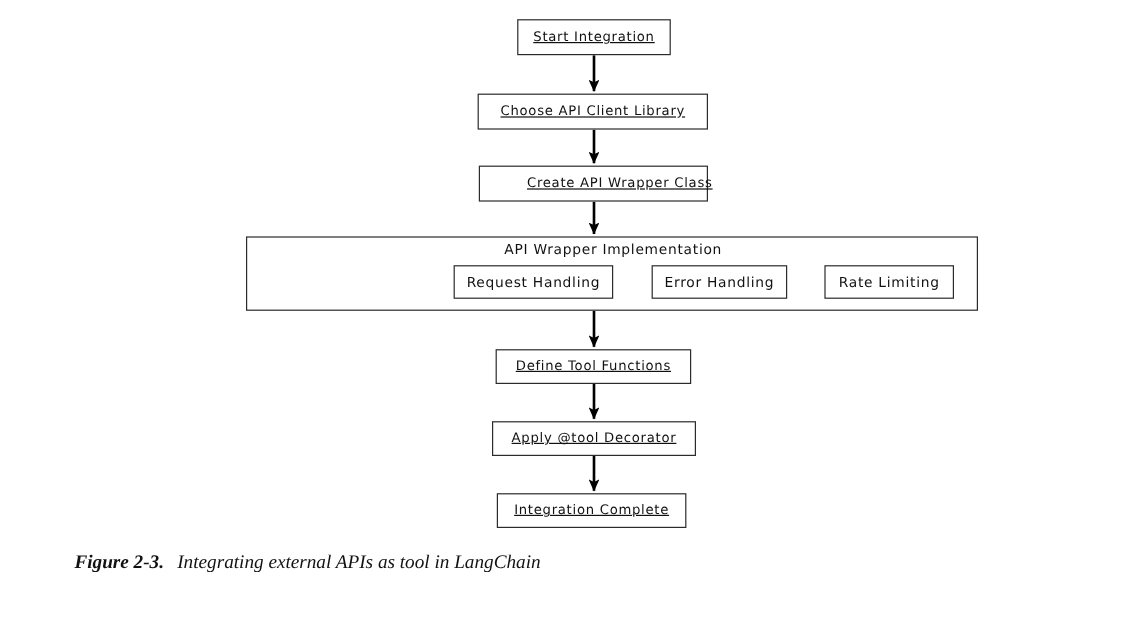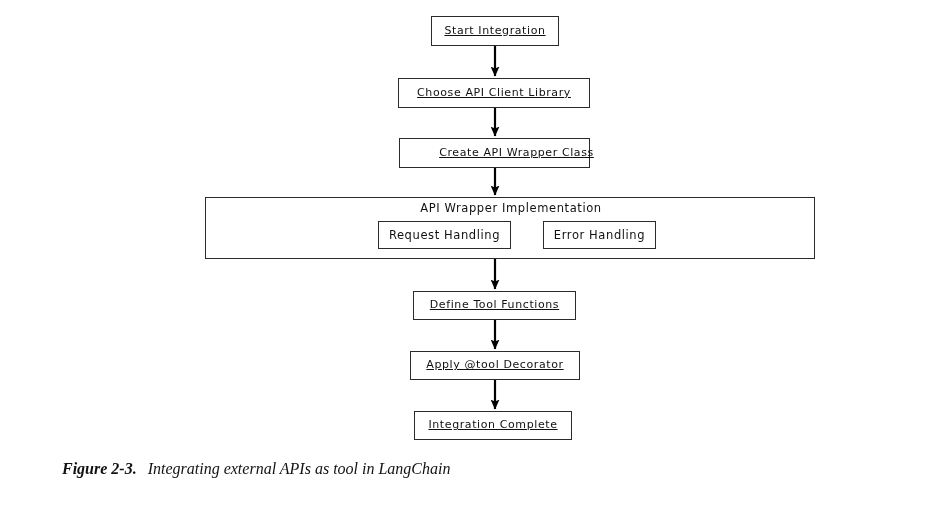--- a/index.html
+++ b/index.html
@@ -167,20 +167,23 @@
 
 
     <div class="sub-node sub-error">
       <span>Error Handling</span>
     </div>
 
     <div class="sub-node sub-request">
       <span>Request Handling</span>
     </div>
 
+    <div class="sub-node sub-rate">
+      <span>Rate Limiting</span>
+    </div>
   </div>
 
   <div class="node node-define">
     <span>Define Tool Functions</span>
   </div>
 
   <div class="node node-apply">
     <span>Apply @tool Decorator</span>
   </div>
 

